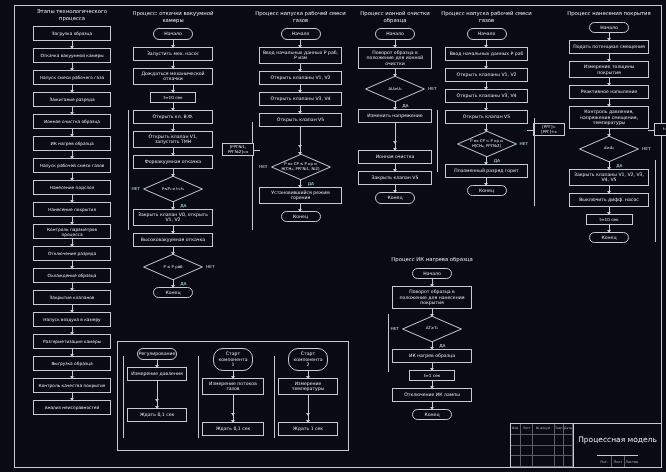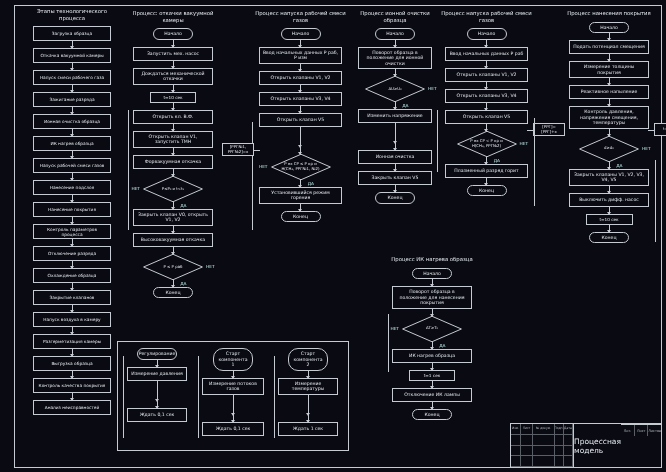--- a/index.html
+++ b/index.html
@@ -96,21 +96,21 @@
   }
   .stamp-grid{
     width:62px;border-right:1px solid var(--line);
     display:grid;grid-template-columns:10px 12px 22px 9px 9px;grid-auto-rows:1fr;
   }
   .s-cell{
     border-right:1px solid #5a5e66;border-bottom:1px solid #5a5e66;
     font-size:3px;line-height:1;display:flex;align-items:center;justify-content:center;
     color:#b9bec6;overflow:hidden;
   }
-  .stamp-right{flex:1;display:flex;flex-direction:row;}
+  .stamp-right{flex:1;display:flex;flex-direction:column;align-items:center;}
   .s-title{flex:1;display:flex;align-items:center;justify-content:center;font-size:7.5px;color:var(--ink);}
   .s-sub{height:11px;display:grid;grid-template-columns:1fr 1fr 1fr;border-top:1px solid var(--line);}
   .s-sub div{border-left:1px solid #5a5e66;font-size:3.4px;display:flex;align-items:center;justify-content:center;color:#b9bec6;}
   .s-sub div:first-child{border-left:none;}
 </style>
 </head>
 <body>
 
 <div class="sheet">
   <div class="frame"></div>

